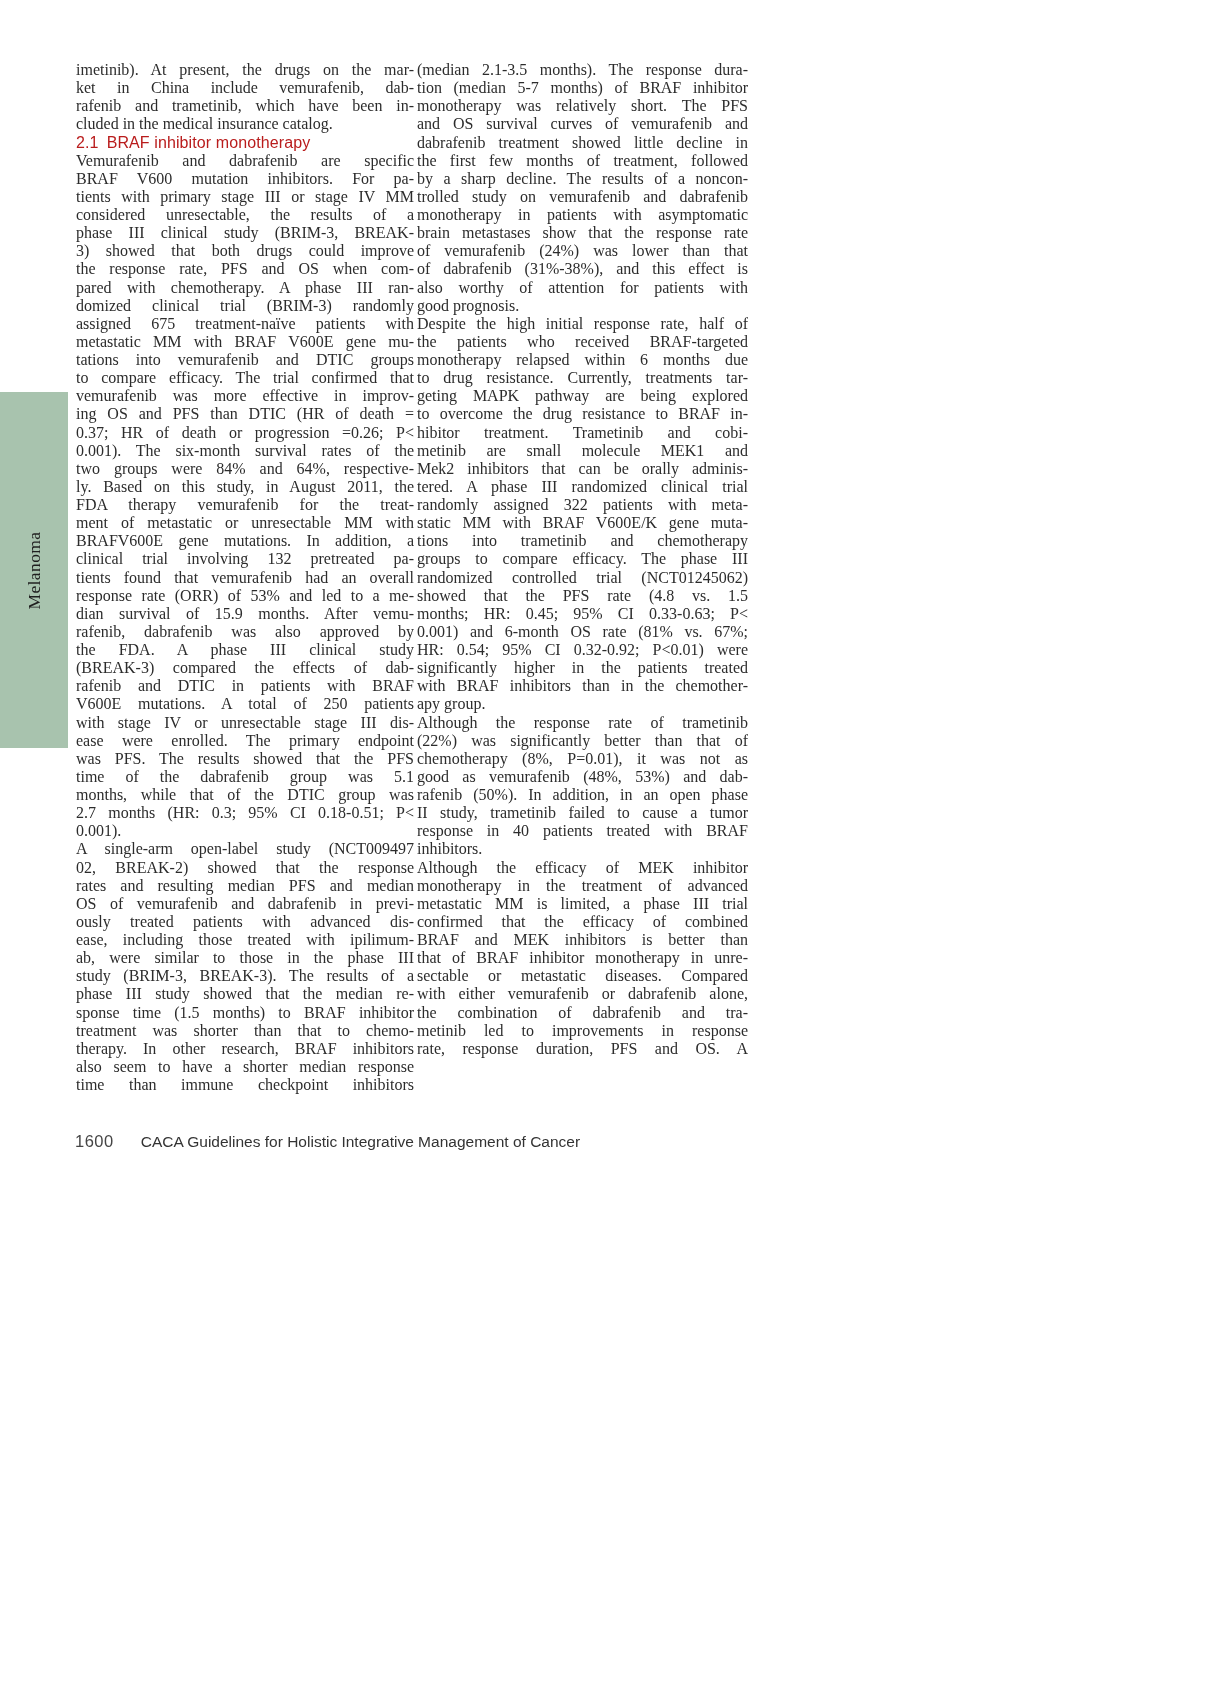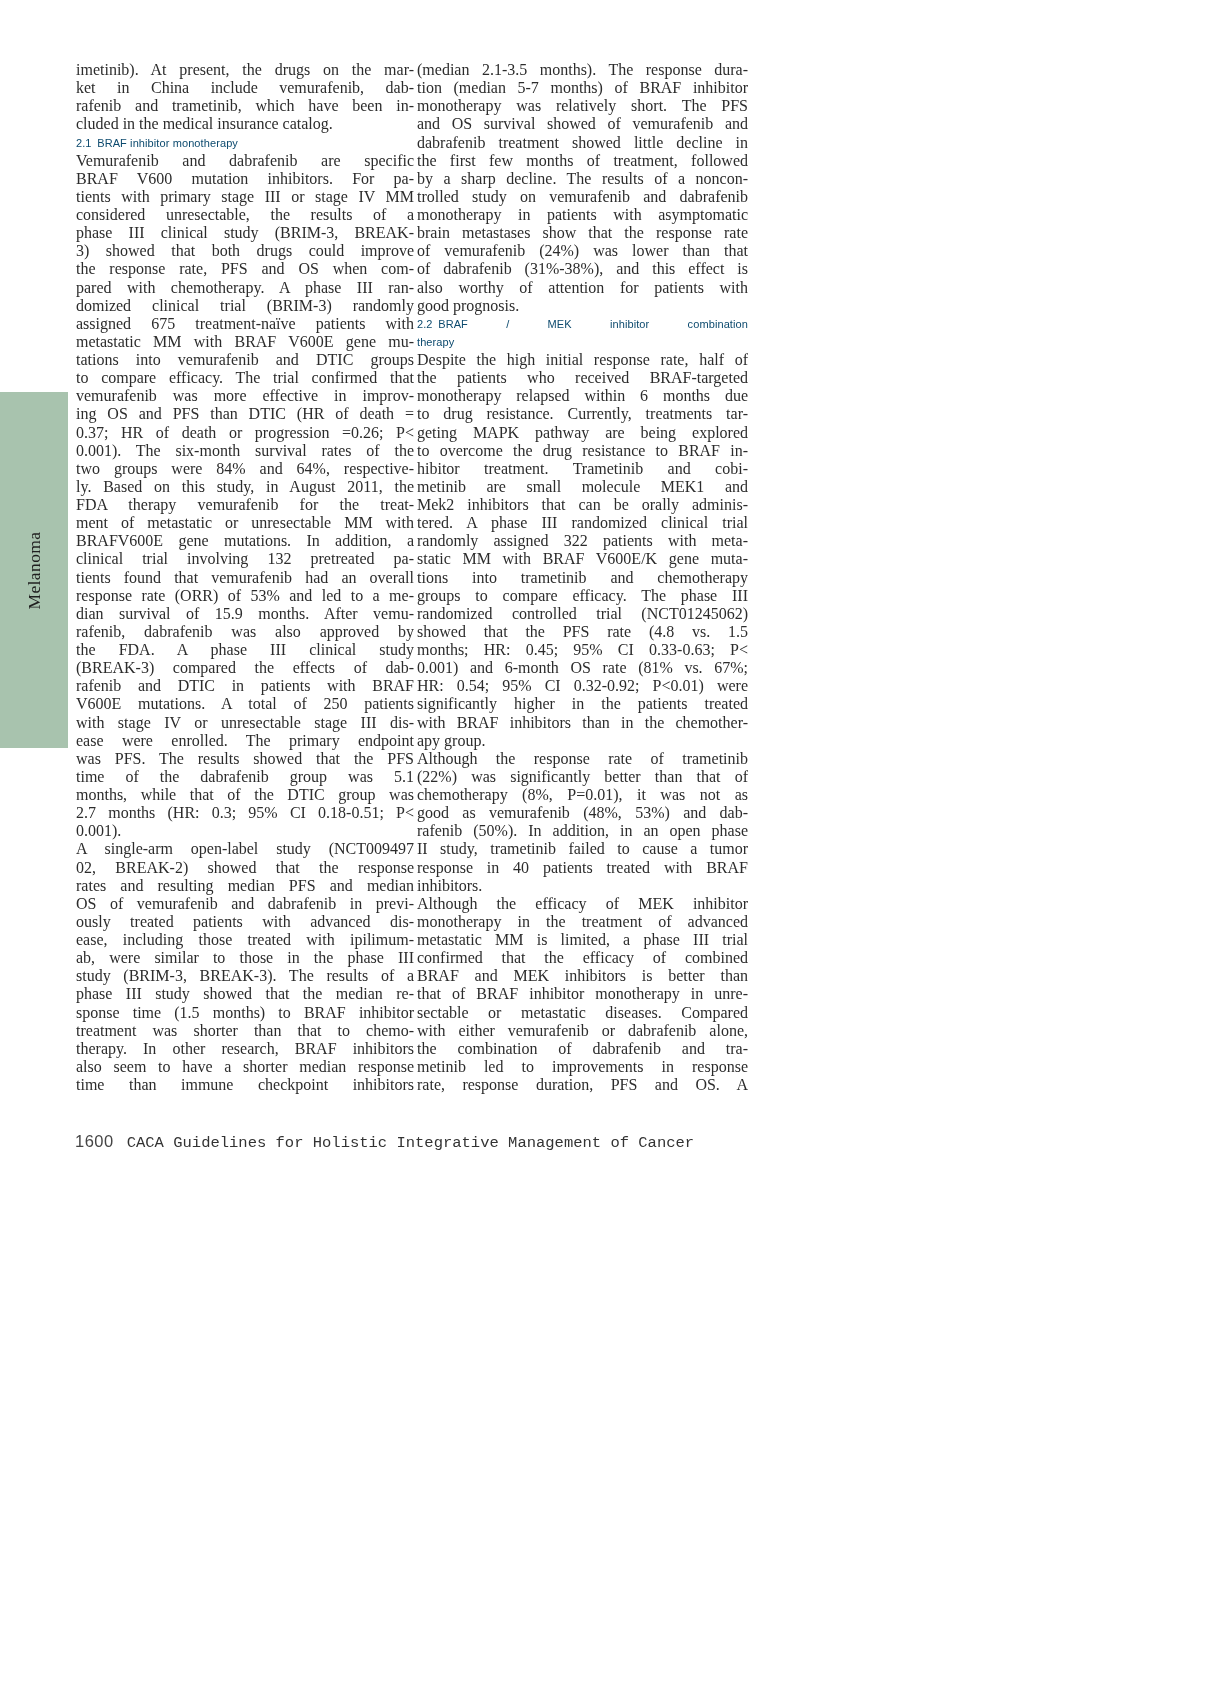--- a/index.html
+++ b/index.html
@@ -8,42 +8,42 @@
     background:#ffffff; overflow:hidden;
     font-family:"Liberation Serif", serif; color:#2c2c2c;
   }
   .col { position:absolute; top:61px; }
   .col-left  { left:76px;  width:338px; }
   .col-right { left:417px; width:331px; }
   .line { height:18.14px; line-height:18.14px; overflow:hidden; }
   .body-line { font-size:16px; color:#2c2c2c; text-align:left; }
   .heading-line {
     font-family:"Liberation Sans", sans-serif;
-    font-size:11px; color:#0c4a6e; letter-spacing:0.1px;
+    font-size:16px; color:#b91c1c; letter-spacing:0.1px;
   }
   .jl { text-align:justify; text-align-last:justify; }
   .sidebar-tab {
     position:absolute; left:0; top:392px; width:68px; height:356px;
     display:flex; align-items:center; justify-content:center;
   }
   .sidebar-tab span {
     transform:rotate(-90deg); white-space:nowrap;
     font-family:"Liberation Serif", serif; font-size:17.5px;
     letter-spacing:0.4px; color:#1f1f1f;
   }
   .footer {
     position:absolute; left:75px; top:1132px;
     display:flex; align-items:baseline;
   }
   .footer-num {
     font-family:Liberation Sans, sans-serif;
     font-size:16.5px; color:#454545; letter-spacing:0.5px;text-align:center;
   }
   .footer-text {
-    margin-left:13px; font-family:Liberation Mono, monospace;
+    margin-left:27px; font-family:Liberation Sans, sans-serif;
     font-size:15.5px; color:#333333;
   }
 </style>
 </head>
 <body>
 
 <div class="page">
 
   <div class="sidebar-tab" style="background: rgb(168, 195, 174);">
     <span>Melanoma</span>
@@ -115,35 +115,31 @@
         <div class="line body-line jl">also seem to have a shorter median response</div>
         <div class="line body-line jl">time than immune checkpoint inhibitors</div>
       </div>
     </div>
 
   <div class="col col-right">
       <div>
         <div class="line body-line jl">(median 2.1-3.5 months). The response dura-</div>
         <div class="line body-line jl">tion (median 5-7 months) of BRAF inhibitor</div>
         <div class="line body-line jl">monotherapy was relatively short. The PFS</div>
-        <div class="line body-line jl">and OS survival showed of vemurafenib and</div>
+        <div class="line body-line jl">and OS survival curves of vemurafenib and</div>
         <div class="line body-line jl">dabrafenib treatment showed little decline in</div>
         <div class="line body-line jl">the first few months of treatment, followed</div>
         <div class="line body-line jl">by a sharp decline. The results of a noncon-</div>
         <div class="line body-line jl">trolled study on vemurafenib and dabrafenib</div>
         <div class="line body-line jl">monotherapy in patients with asymptomatic</div>
         <div class="line body-line jl">brain metastases show that the response rate</div>
         <div class="line body-line jl">of vemurafenib (24%) was lower than that</div>
         <div class="line body-line jl">of dabrafenib (31%-38%), and this effect is</div>
         <div class="line body-line jl">also worthy of attention for patients with</div>
         <div class="line body-line">good prognosis.</div>
-      </div>
-      <div>
-        <div class="line heading-line jl">2.2 BRAF / MEK inhibitor combination</div>
-        <div class="line heading-line">therapy</div>
       </div>
       <div>
         <div class="line body-line jl">Despite the high initial response rate, half of</div>
         <div class="line body-line jl">the patients who received BRAF-targeted</div>
         <div class="line body-line jl">monotherapy relapsed within 6 months due</div>
         <div class="line body-line jl">to drug resistance. Currently, treatments tar-</div>
         <div class="line body-line jl">geting MAPK pathway are being explored</div>
         <div class="line body-line jl">to overcome the drug resistance to BRAF in-</div>
         <div class="line body-line jl">hibitor treatment. Trametinib and cobi-</div>
         <div class="line body-line jl">metinib are small molecule MEK1 and</div>

